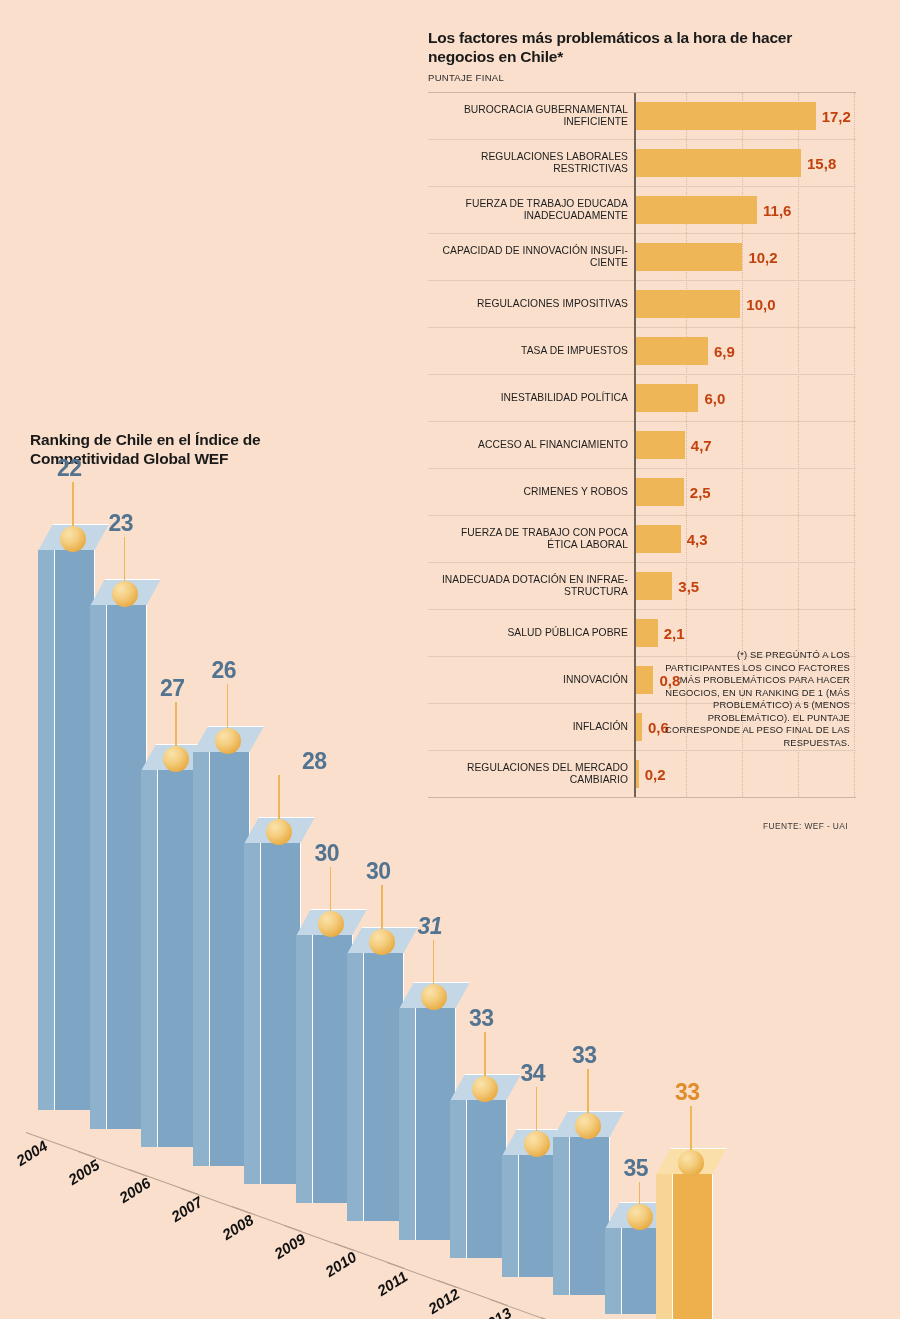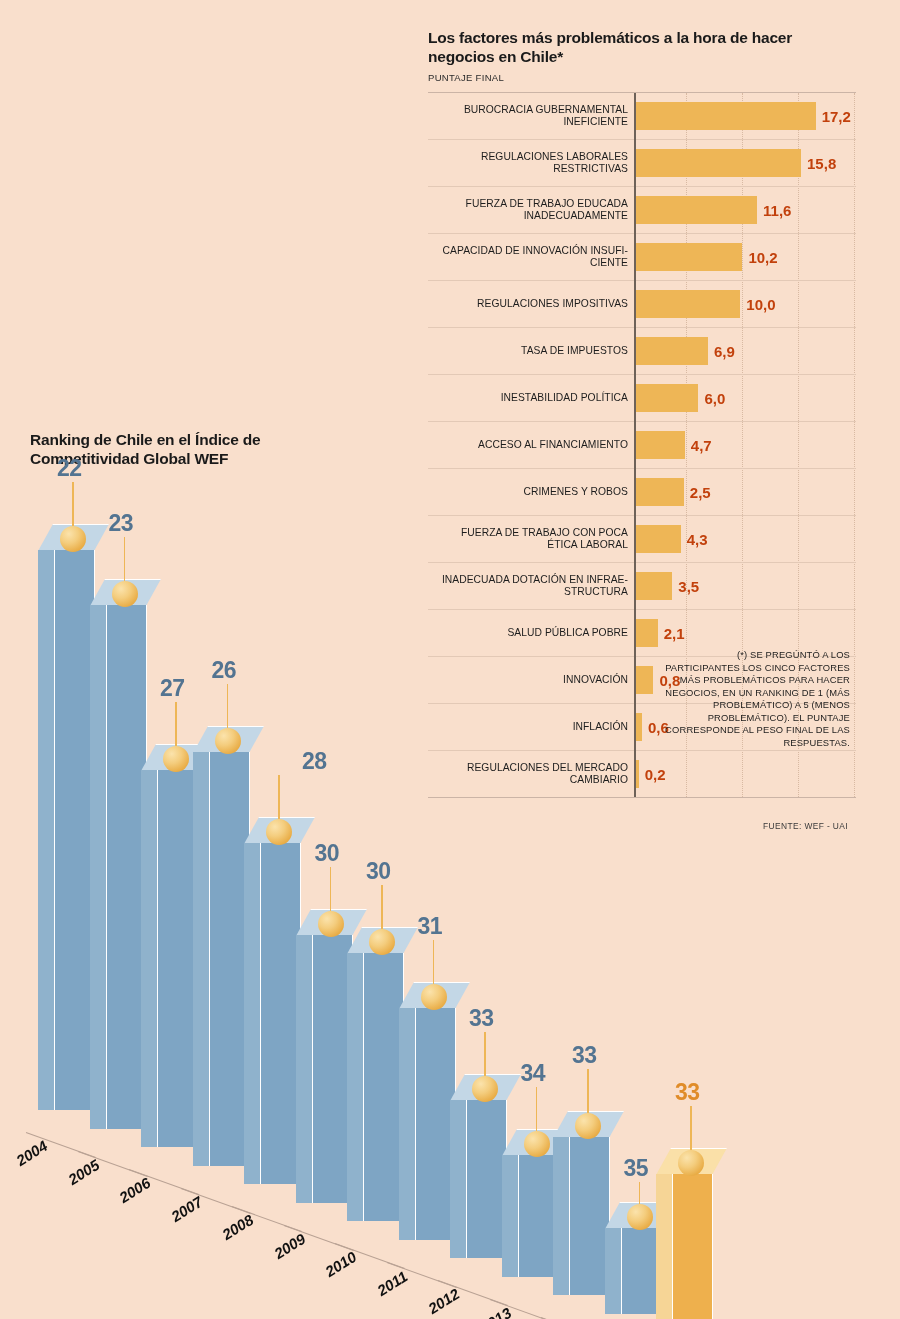--- a/index.html
+++ b/index.html
@@ -430,21 +430,21 @@
     <div class="rank-num" style="left: 366px; top: 388px;">30</div>
     <div class="yearlabel" style="left: 331px; top: 793px;">2010</div>
     <div class="ground" style="left: 386.5px; top: 791.5px; width: 74px; transform: rotate(19.8deg);"></div>
     <div class="bar3d" style="left: 398.5px; top: 538px; width: 56px; height: 231.5px; z-index: 17;">
       <div class="bar-top" style="height: 26px; top: -26px;"></div>
       <div class="bar-front"></div>
       <div class="bar-left" style="width: 16px;"></div>
     </div>
     <div class="ball" style="left: 420.5px; top: 514px; z-index: 37;"></div>
     <div class="stem" style="left: 432.5px; top: 470px; height: 44px; z-index: 36;"></div>
-    <div class="rank-num" style="left: 417.5px; top: 443px;">31</div>
+    <div class="rank-num" style="left: 417.5px; top: 443px; font-style: italic;">31</div>
     <div class="yearlabel" style="left: 382.5px; top: 811.5px;">2011</div>
     <div class="ground" style="left: 438px; top: 810px; width: 74px; transform: rotate(19.8deg);"></div>
     <div class="bar3d" style="left: 450px; top: 629.5px; width: 56px; height: 158.5px; z-index: 18;">
       <div class="bar-top" style="height: 26px; top: -26px;"></div>
       <div class="bar-front"></div>
       <div class="bar-left" style="width: 16px;"></div>
     </div>
     <div class="ball" style="left: 472px; top: 605.5px; z-index: 38;"></div>
     <div class="stem" style="left: 484px; top: 561.5px; height: 44px; z-index: 37;"></div>
     <div class="rank-num" style="left: 469px; top: 534.5px;">33</div>

